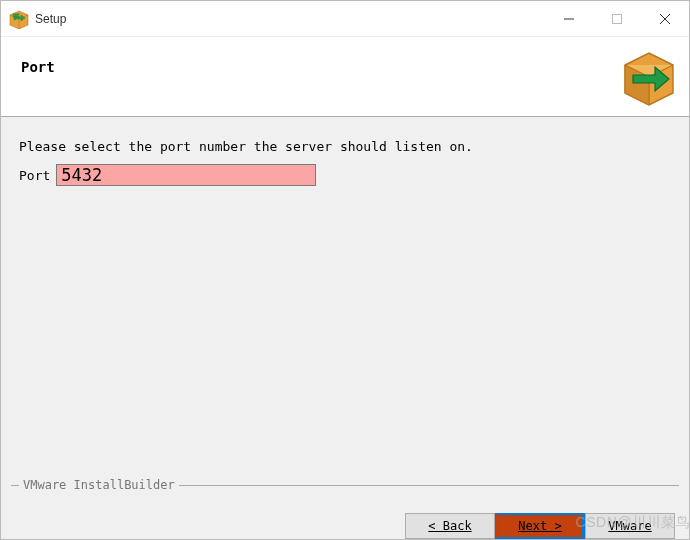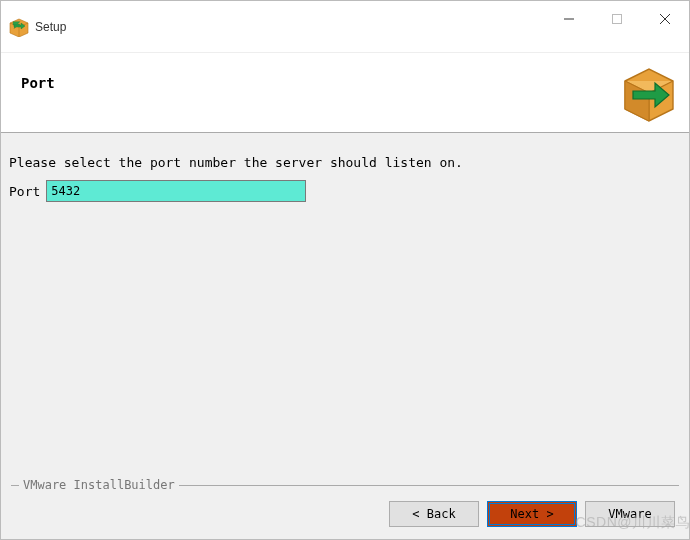--- a/index.html
+++ b/index.html
@@ -14,21 +14,21 @@
     }
     .window {
       width: 690px;
       height: 540px;
       border: 1px solid #bbb;
       background: #f0f0f0;
       display: flex;
       flex-direction: column;
     }
     .titlebar {
-      height: 52px;
+      height: 36px;
       background: #ffffff;
       display: flex;
       align-items: center;
       padding: 0 0 0 8px;
       border-bottom: 1px solid #eee;
     }
     .titlebar-icon {
       width: 20px; height: 20px;
       margin-right: 6px;
       position: relative;
@@ -69,21 +69,21 @@
       right: 10px;
       top: 50%;
       transform: translateY(-50%);
       width: 60px;
       height: 60px;
     }
 
     .content {
       flex: 1;
       background: #f0f0f0;
-      padding: 22px 8px;
+      padding: 22px 18px;
     }
     .prompt {
       font-family: "SimSun","NSimSun",monospace;
       font-size: 13px;
       margin-bottom: 10px;
       color: #000;
     }
     .field-row {
       display: flex;
       align-items: center;
@@ -91,54 +91,55 @@
     }
     .field-label {
       font-family: "SimSun","NSimSun",monospace;
       font-size: 13px;
     }
     .field-input {
       width: 260px;
       height: 22px;
       border: 1px solid #7a7a7a;
       font-family: "SimSun","NSimSun",monospace;
-      font-size: 12px;
+      font-size: 17px;
       padding: 2px 4px;
-      background: #5eead4;
+      background: #fca5a5;
       outline: none;
     }
 
     .footer {
       height: 60px;
       border-top: none;
       position: relative;
       padding: 0 14px;
       display: flex;
-      align-items: center;
+      align-items: flex-end;
     }
     .fieldset-wrap {
       position: absolute;
       left: 10px; right: 10px; top: 6px;
       border-top: 1px solid #aaa;
     }
     .fieldset-legend {
       position: absolute;
       left: 8px; top: -1px;
       background: #f0f0f0;
       padding: 0 4px;
       font-family: "SimSun","NSimSun",monospace;
       font-size: 12px;
       color: #777;
       transform: translateY(-50%);
     }
     .btn-row {
       margin-left: auto;
       display: flex;
-      gap: 8px;
+      gap: 0;
       margin-top: 10px;
+      text-decoration: underline;
     }
     .btn {
       min-width: 90px;
       height: 26px;
       background: #e1e1e1;
       border: 1px solid #adadad;
       font-family: "SimSun","NSimSun",monospace;
       font-size: 12px;
       display: flex;
       align-items: center;

